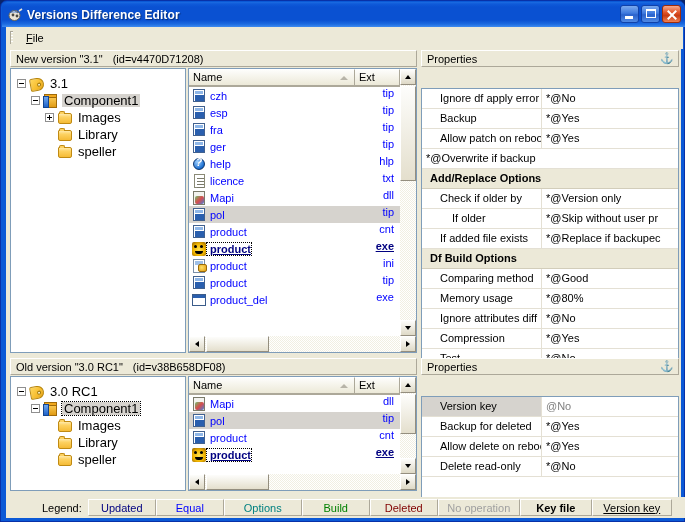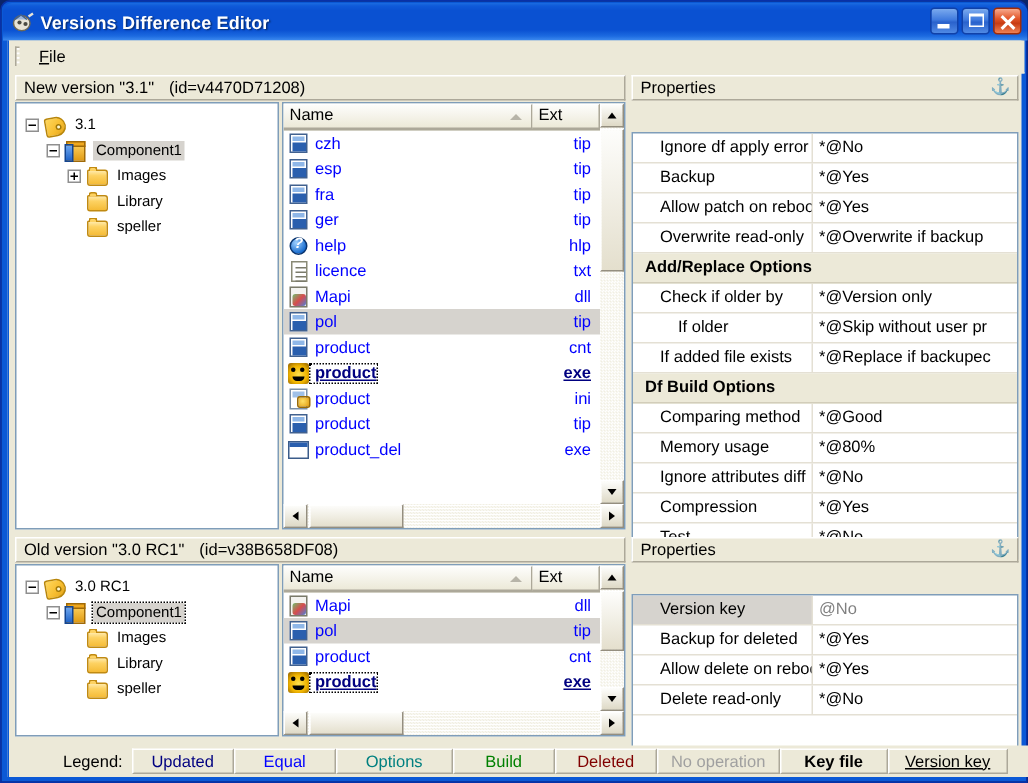--- a/index.html
+++ b/index.html
@@ -86,21 +86,21 @@
   .pane-header .hdr-id{padding-left:10px;}
 
   .sunken{
     background:#fff;border:1px solid #7f9db9;box-sizing:border-box;
   }
 
   
   .treebox{position:absolute;overflow:hidden;background:#fff;}
   .tree{padding:6px 0 0 6px;}
   .tnode{display:flex;align-items:center;height:17px;white-space:nowrap;position:relative;}
-  .tlabel{font-size:10px;color:#000;padding:0 2px;line-height:13px;text-align:right;}
+  .tlabel{font-size:13px;color:#000;padding:0 2px;line-height:13px;text-align:right;}
   .tlabel.sel{background:#d6d3ce;}
   .tlabel.sel.focus{outline:1px dotted #000;}
   .expander{
     width:9px;height:9px;box-sizing:border-box;border:1px solid #8f8f8f;
     background:#fff;position:relative;flex:0 0 auto;margin-right:3px;
   }
   .expander::before{content:"";position:absolute;left:1px;top:3px;width:5px;height:1px;background:#000;}
   .expander.plus::after{content:"";position:absolute;left:3px;top:1px;width:1px;height:5px;background:#000;}
   .spacer{flex:0 0 auto;}
   
@@ -138,21 +138,21 @@
     padding-left:4px;font-size:11px;color:#000;position:relative;
     display:flex;align-items:center;cursor:default;
   }
   .sortarrow{
     position:absolute;right:6px;top:6px;width:0;height:0;
     border-left:4px solid transparent;border-right:4px solid transparent;
     border-bottom:4px solid #b7b4a8;
   }
   .lv-rows{position:relative;}
   .lv-row{
-    display:flex;height:17px;align-items:center;white-space:nowrap;cursor:default;
+    display:flex;height:17px;white-space:nowrap;cursor:default;
     font-size:11px;
   }
   .lv-row.sel{background:#d6d3ce;gap:16px;}
   .lv-name{display:flex;align-items:center;overflow:hidden;}
   .lv-ext{text-align:right;padding-right:6px;}
   .nm{padding-left:3px;}
   .c-updated{color:#000080;}
   .c-equal{color:#0000ff;}
   .keyfile{font-weight:bold;}
   .verkey{text-decoration:underline;}
@@ -501,21 +501,20 @@
             </div>
             <div class="prow">
               <span class="pname">Backup</span>
               <span class="pval">*@Yes</span>
             </div>
             <div class="prow">
               <span class="pname">Allow patch on reboot</span>
               <span class="pval">*@Yes</span>
             </div>
             <div class="prow">
-              <span class="pname">Overwrite read-only</span>
               <span class="pval">*@Overwrite if backup</span>
             </div>
             <div class="prow cat">
               <span class="pname">Add/Replace Options</span>
             </div>
             <div class="prow">
               <span class="pname">Check if older by</span>
               <span class="pval">*@Version only</span>
             </div>
             <div class="prow">

